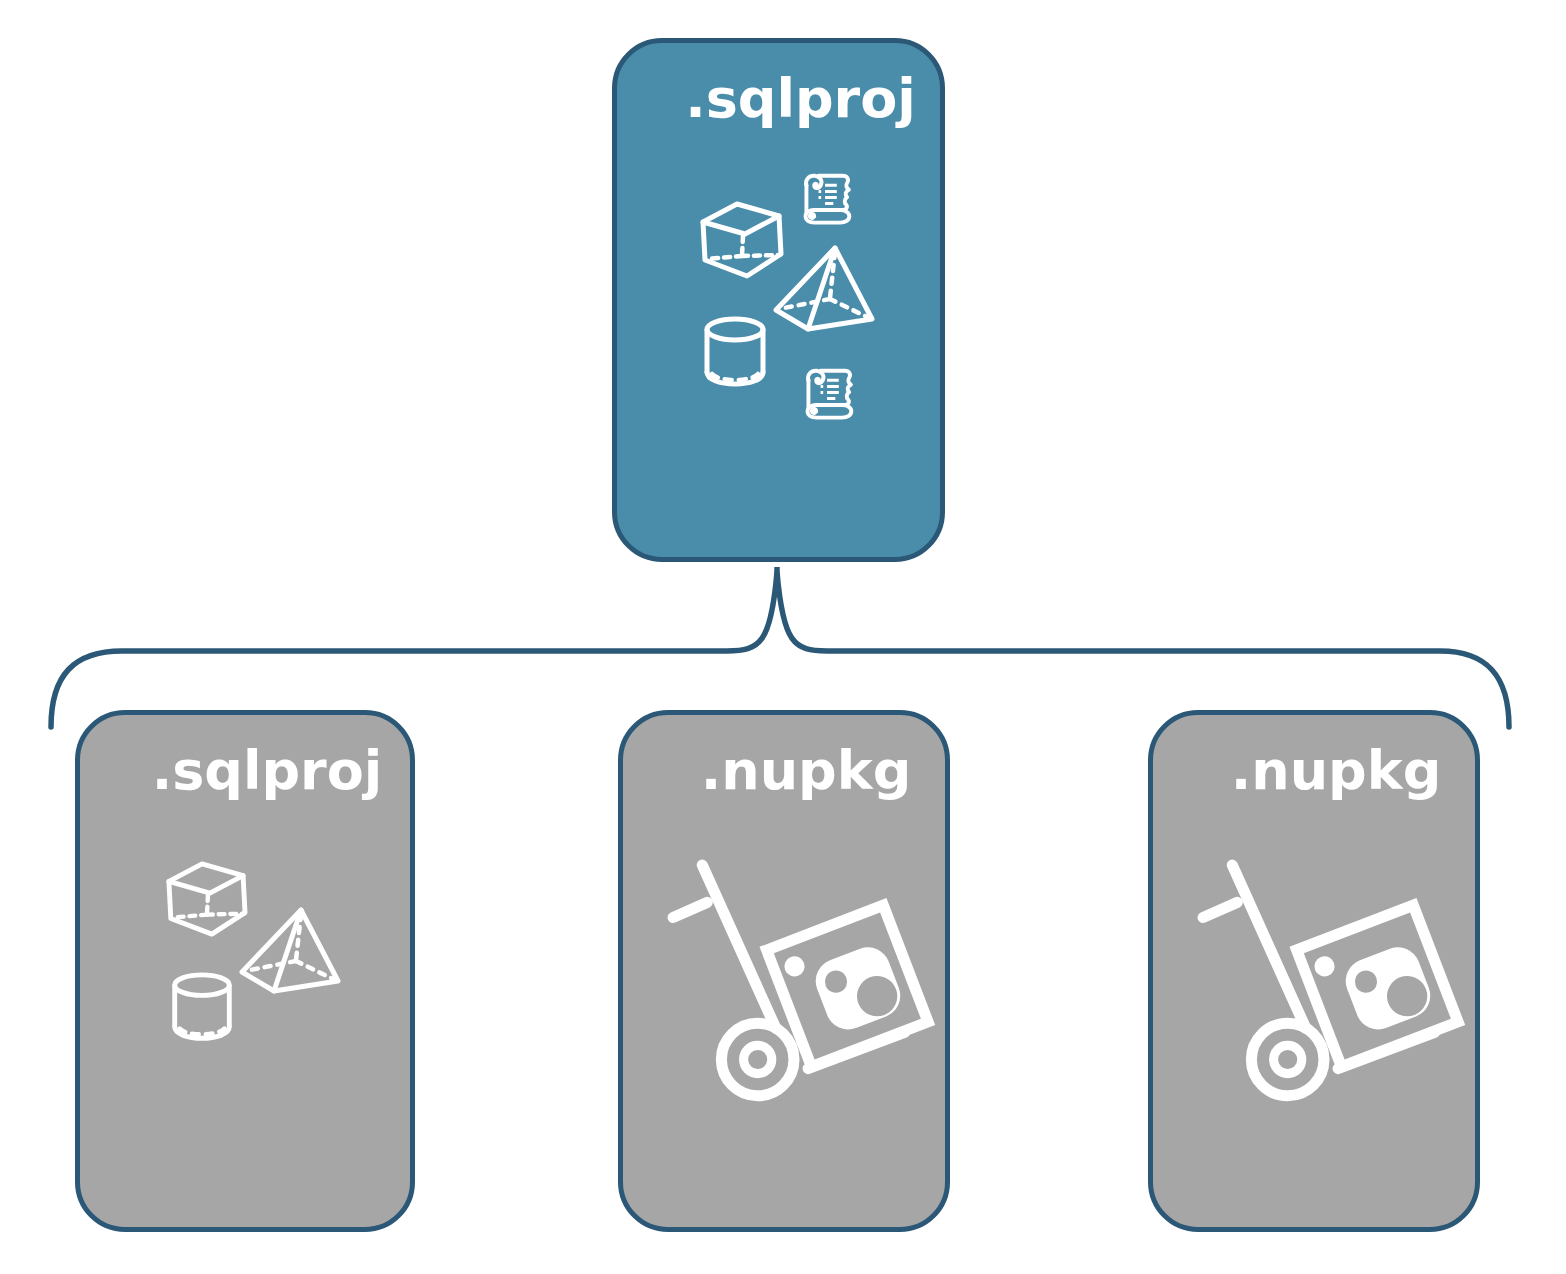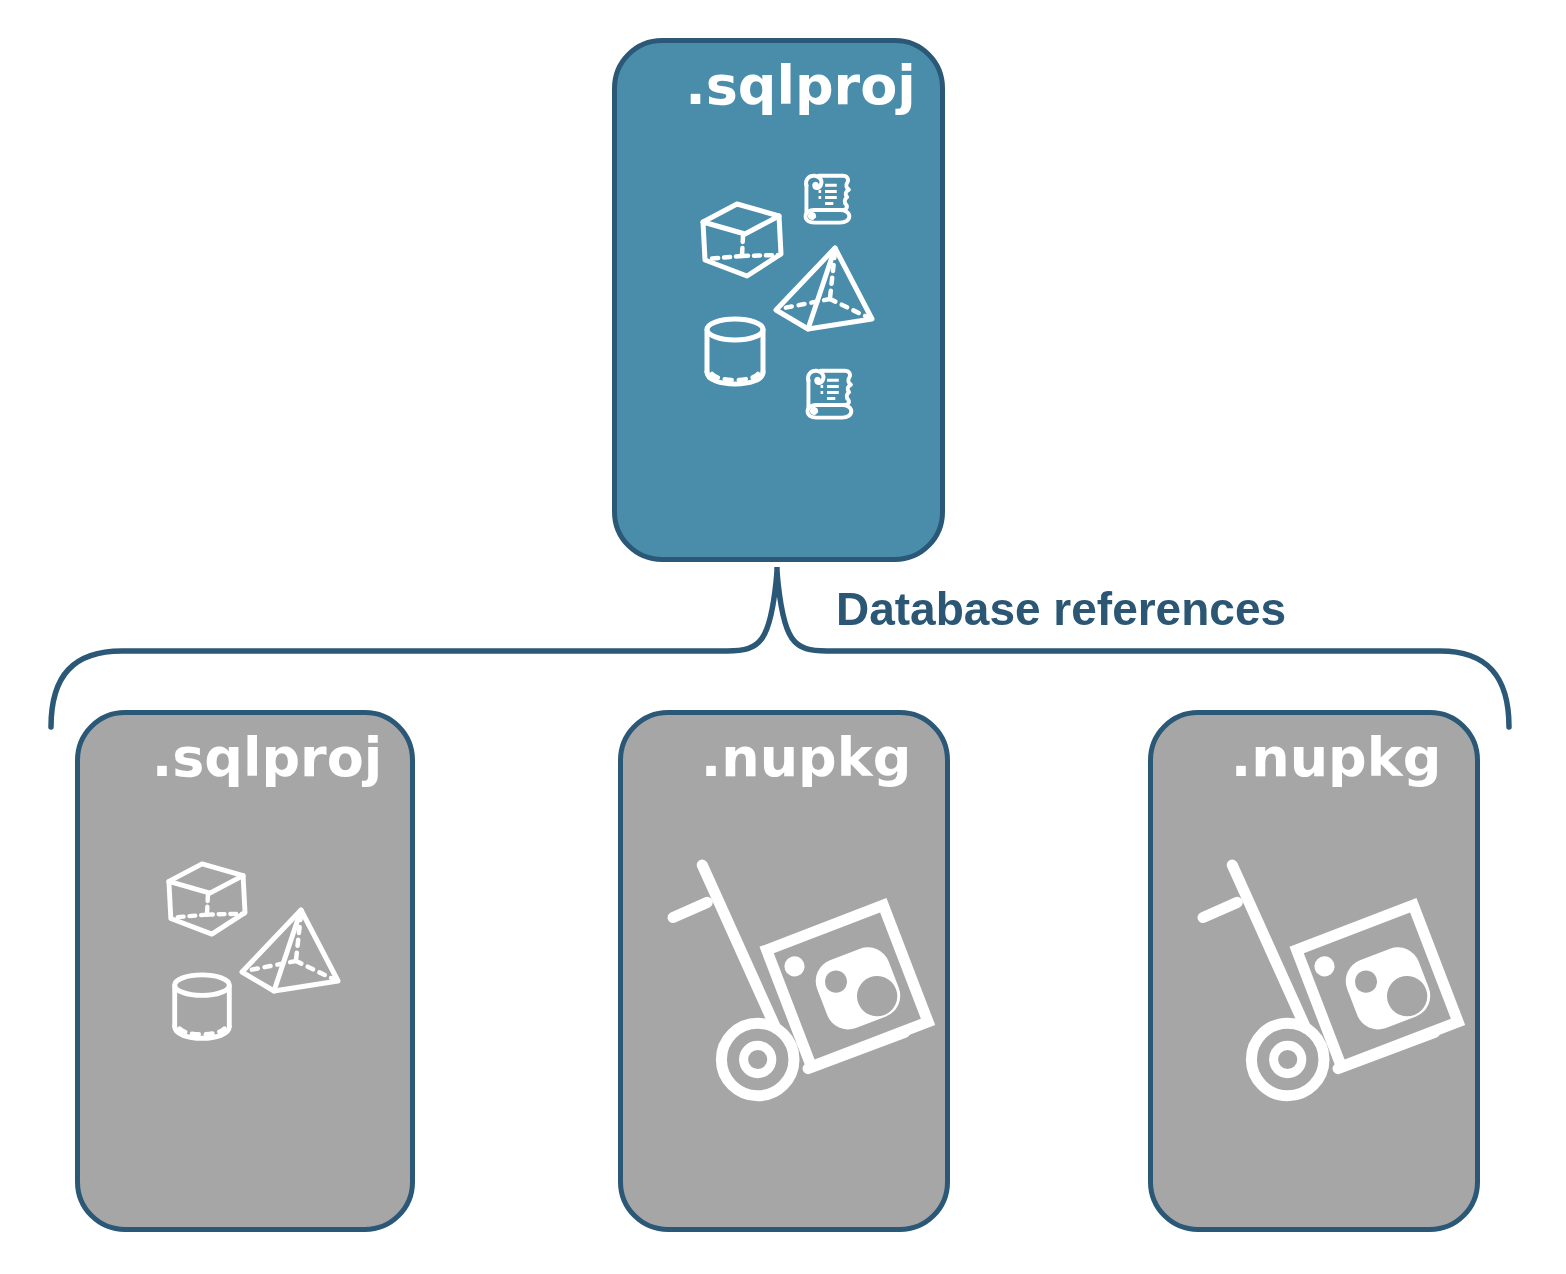--- a/index.html
+++ b/index.html
@@ -12,21 +12,21 @@
   }
   .card{
     position:absolute;
     border:5px solid #2b5877;
     border-radius:50px;
     box-sizing:border-box;
   }
   .card--accent{background:#4a8dab;}
   .card--gray{background:#a6a6a6;}
   .card__title{
-    margin-top:13px;
+    margin-top:26px;
     text-align:center;
     font-size:54px;
     font-weight:bold;
     color:#ffffff;
     line-height:1.1;
     letter-spacing:0px;
     font-family:"DejaVu Sans",sans-serif;
     padding-left:44px;
   }
   .icon{position:absolute;display:block;}
@@ -142,21 +142,20 @@
         <use href="#sym-scroll"></use>
       </svg>
   </div>
 
   <svg class="brace" viewBox="0 0 1566 1274">
     <path d="M51 727 C51 675 74 651 122 651 L727 651 C760 651 771 643 777 572
              C783 643 794 651 827 651 L1440 651 C1487 651 1509 676 1509 727" fill="none" stroke="#2b5877" stroke-width="5.5" stroke-linecap="round"></path>
     <path d="M777 567 L777 584" fill="none" stroke="#2b5877" stroke-width="5.5"></path>
   </svg>
 
-  <div class="brace-label">Database references</div>
 
   <div class="card card--gray" style="left:75px;top:710px;width:340px;height:522px;">
     <div class="card__title">.sqlproj</div>
     <svg class="icon" style="left:81px;top:143px;width:88px;height:82px;" viewBox="0 0 90 84">
         <use href="#sym-cube"></use>
       </svg>
     <svg class="icon" style="left:158px;top:190px;width:104px;height:90px;" viewBox="0 0 104 90">
         <use href="#sym-pyramid"></use>
       </svg>
     <svg class="icon" style="left:88px;top:256px;width:68px;height:78px;" viewBox="0 0 68 80">

